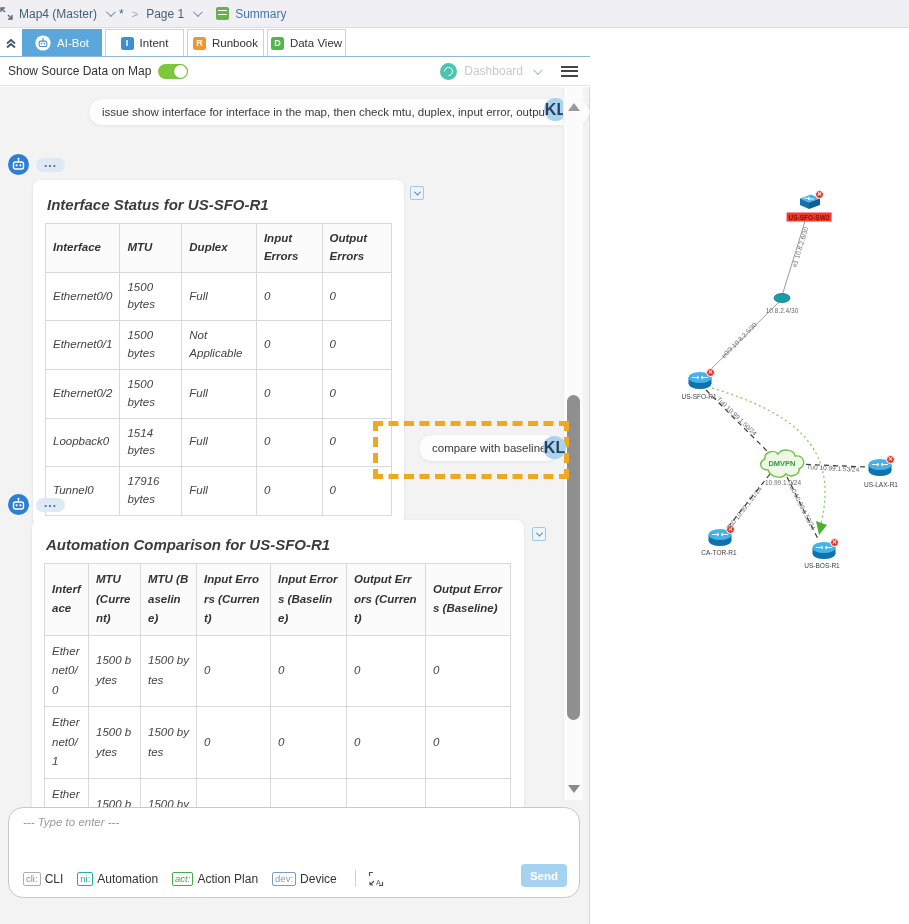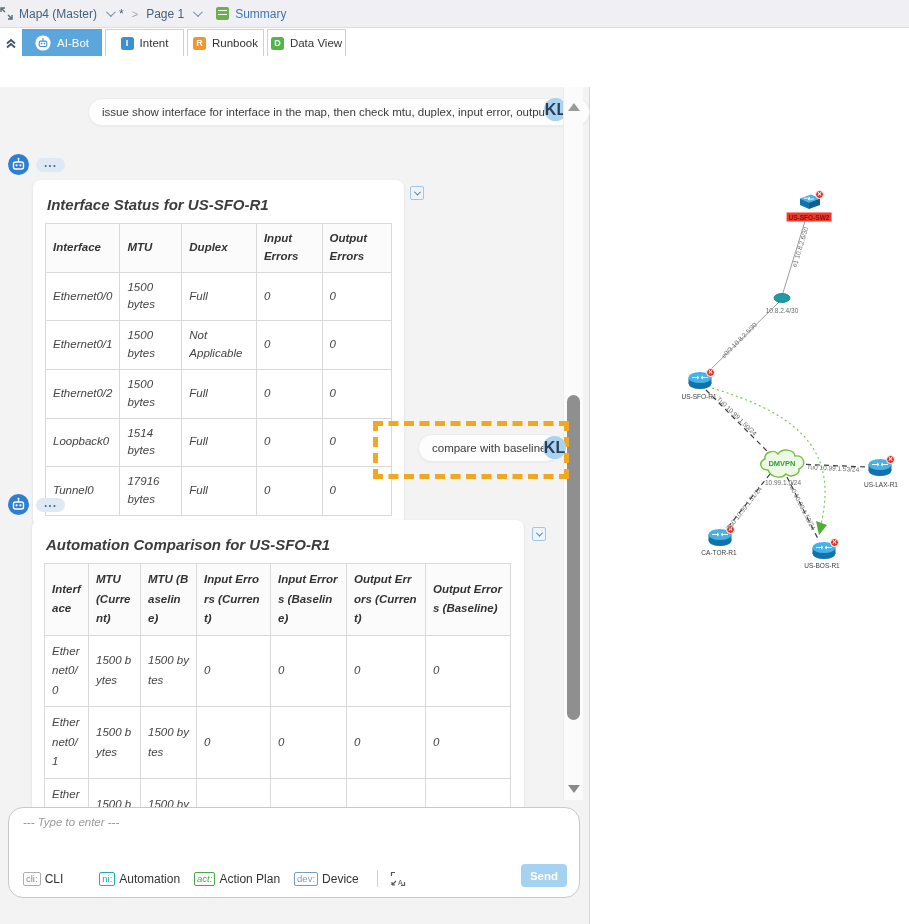--- a/index.html
+++ b/index.html
@@ -89,21 +89,21 @@
   .composer { position:absolute; left:8px; top:720px; width:572px; height:91px; background:#fff;
     border:1px solid #c8c8c8; border-radius:15px; z-index:10; }
   .composer input { position:absolute; left:14px; top:8px; width:530px; border:none; outline:none;
     font-size:11.5px; font-style:italic; color:#555; font-family:"Liberation Sans",sans-serif; }
   .composer input::placeholder { color:#9a9a9a; font-style:italic; }
   .tools { position:absolute; left:14px; bottom:10px; display:flex; align-items:center; gap:8px;
     font-size:12px; }
   .tool { display:flex; align-items:center; gap:4px; cursor:pointer; margin-right:6px; }
   .tag { font-size:9.5px; border:1px solid; border-radius:2px; padding:0 2px; line-height:12px; }
   .tag.cli { border-color:#aeaeae; color:#8a8a8a; }
-  .tag.ni  { border-color:#1fb0a5; color:#1fb0a5;margin-left:22px; }
+  .tag.ni  { border-color:#1fb0a5; color:#1fb0a5; }
   .tag.act { border-color:#4aa747; color:#4aa747;font-style:italic; }
   .tag.dev { border-color:#7b9cc2; color:#7b9cc2; }
   .tool-div { width:1px; height:17px; background:#d0d0d0; margin:0 4px; }
   .send { position:absolute; right:12px; bottom:10px; width:46px; height:23px; background:#a6d2f1;
     color:#fff; font-weight:bold; font-size:11.5px; border:none; border-radius:4px; cursor:pointer; }
 
   
   .map { position:absolute; left:590px; top:56px; width:319px; height:868px; background:#fff; }
   .map svg.wires { position:absolute; left:0; top:0; }
   .node { position:absolute; cursor:pointer; }
@@ -166,20 +166,30 @@
     <div class="tab" style="width:77px">
       <span class="tab-ico" style="background:#f0962c">R</span>
       <span>Runbook</span>
     </div>
     <div class="tab" style="width:79px">
       <span class="tab-ico" style="background:#51b848">D</span>
       <span>Data View</span>
     </div>
   </div>
 
+  <div class="subheader">
+    <span>Show Source Data on Map</span>
+    <span class="toggle"></span>
+    <span class="sub-right">
+      <span class="dash-ico"></span>
+      <span class="dash-lbl">Dashboard</span>
+      <i class="chev" style="border-color:#9db8d2"></i>
+      <span class="hamburger"></span>
+    </span>
+  </div>
 
   <div class="chat">
 
     <div class="bubble" style="position:absolute; left:88px; top:11px;">issue show interface for interface in the map, then check mtu, duplex, input error, output error</div>
     <div class="avatar" style="position:absolute; left:544px; top:11px;">KL</div>
 
     <svg width="21" height="21" viewBox="0 0 21 21" style="position:absolute; left:8px; top:67px;">
       <circle cx="10.5" cy="10.5" r="10.5" fill="#2e7fd1"></circle>
       <rect x="5.5" y="8" width="10" height="7" rx="2" fill="none" stroke="#fff" stroke-width="1.4"></rect>
       <circle cx="8.6" cy="11.3" r="1.1" fill="#fff"></circle>

